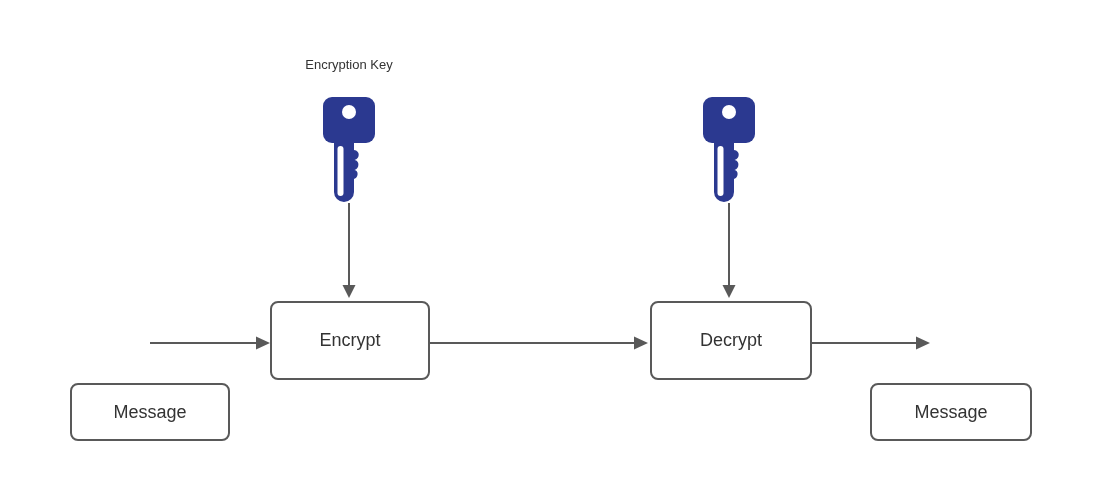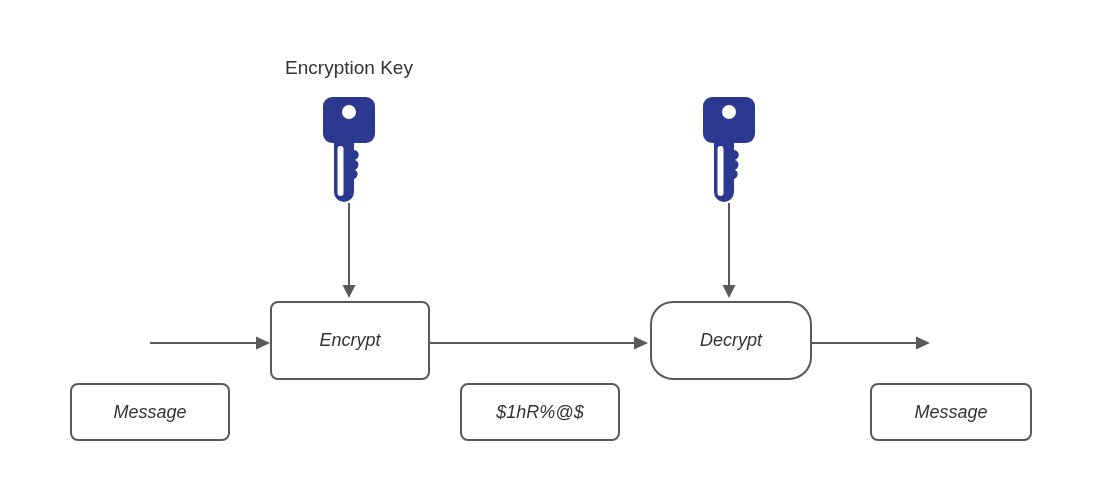--- a/index.html
+++ b/index.html
@@ -39,33 +39,32 @@
     position: absolute;
     background: var(--bg-color);
     border: 2px solid var(--stroke-color);
     border-radius: 8px;
     display: flex;
     align-items: center;
     justify-content: center;
     font-size: 18px;
     color: var(--text-color);
     white-space: nowrap;
-    font-style: italic;
   }
   .encrypt-box  { left: 270px; top: 301px; width: 160px; height: 79px; }
-  .decrypt-box  { left: 650px; top: 301px; width: 162px; height: 79px; border-radius: 23px; }
+  .decrypt-box  { left: 650px; top: 301px; width: 162px; height: 79px; }
   .message-in-box   { left: 70px;  top: 383px; width: 160px; height: 58px; }
   .ciphertext-box   { left: 460px; top: 383px; width: 160px; height: 58px; }
   .message-out-box  { left: 870px; top: 383px; width: 162px; height: 58px; }
   .key-label {
     position: absolute;
     width: 220px;
     top: 57px;
     text-align: center;
-    font-size: 19px;
+    font-size: 13px;
     color: var(--text-color);
     white-space: nowrap;
   }
   .enc-key-label { left: 239px; }
   .dec-key-label { left: 620px; }
   .key-icon {
     position: absolute;
     width: 52px;
     height: 106px;
     top: 97px;
@@ -121,20 +120,17 @@
   <div class="node-box encrypt-box">
     <span>Encrypt</span>
   </div>
   <div class="node-box decrypt-box">
     <span>Decrypt</span>
   </div>
 
   <div class="node-box message-in-box">
     <span>Message</span>
   </div>
-  <div class="node-box ciphertext-box">
-    <span>$1hR%@$</span>
-  </div>
   <div class="node-box message-out-box">
     <span>Message</span>
   </div>
 
 </div>
 
 </body></html>

